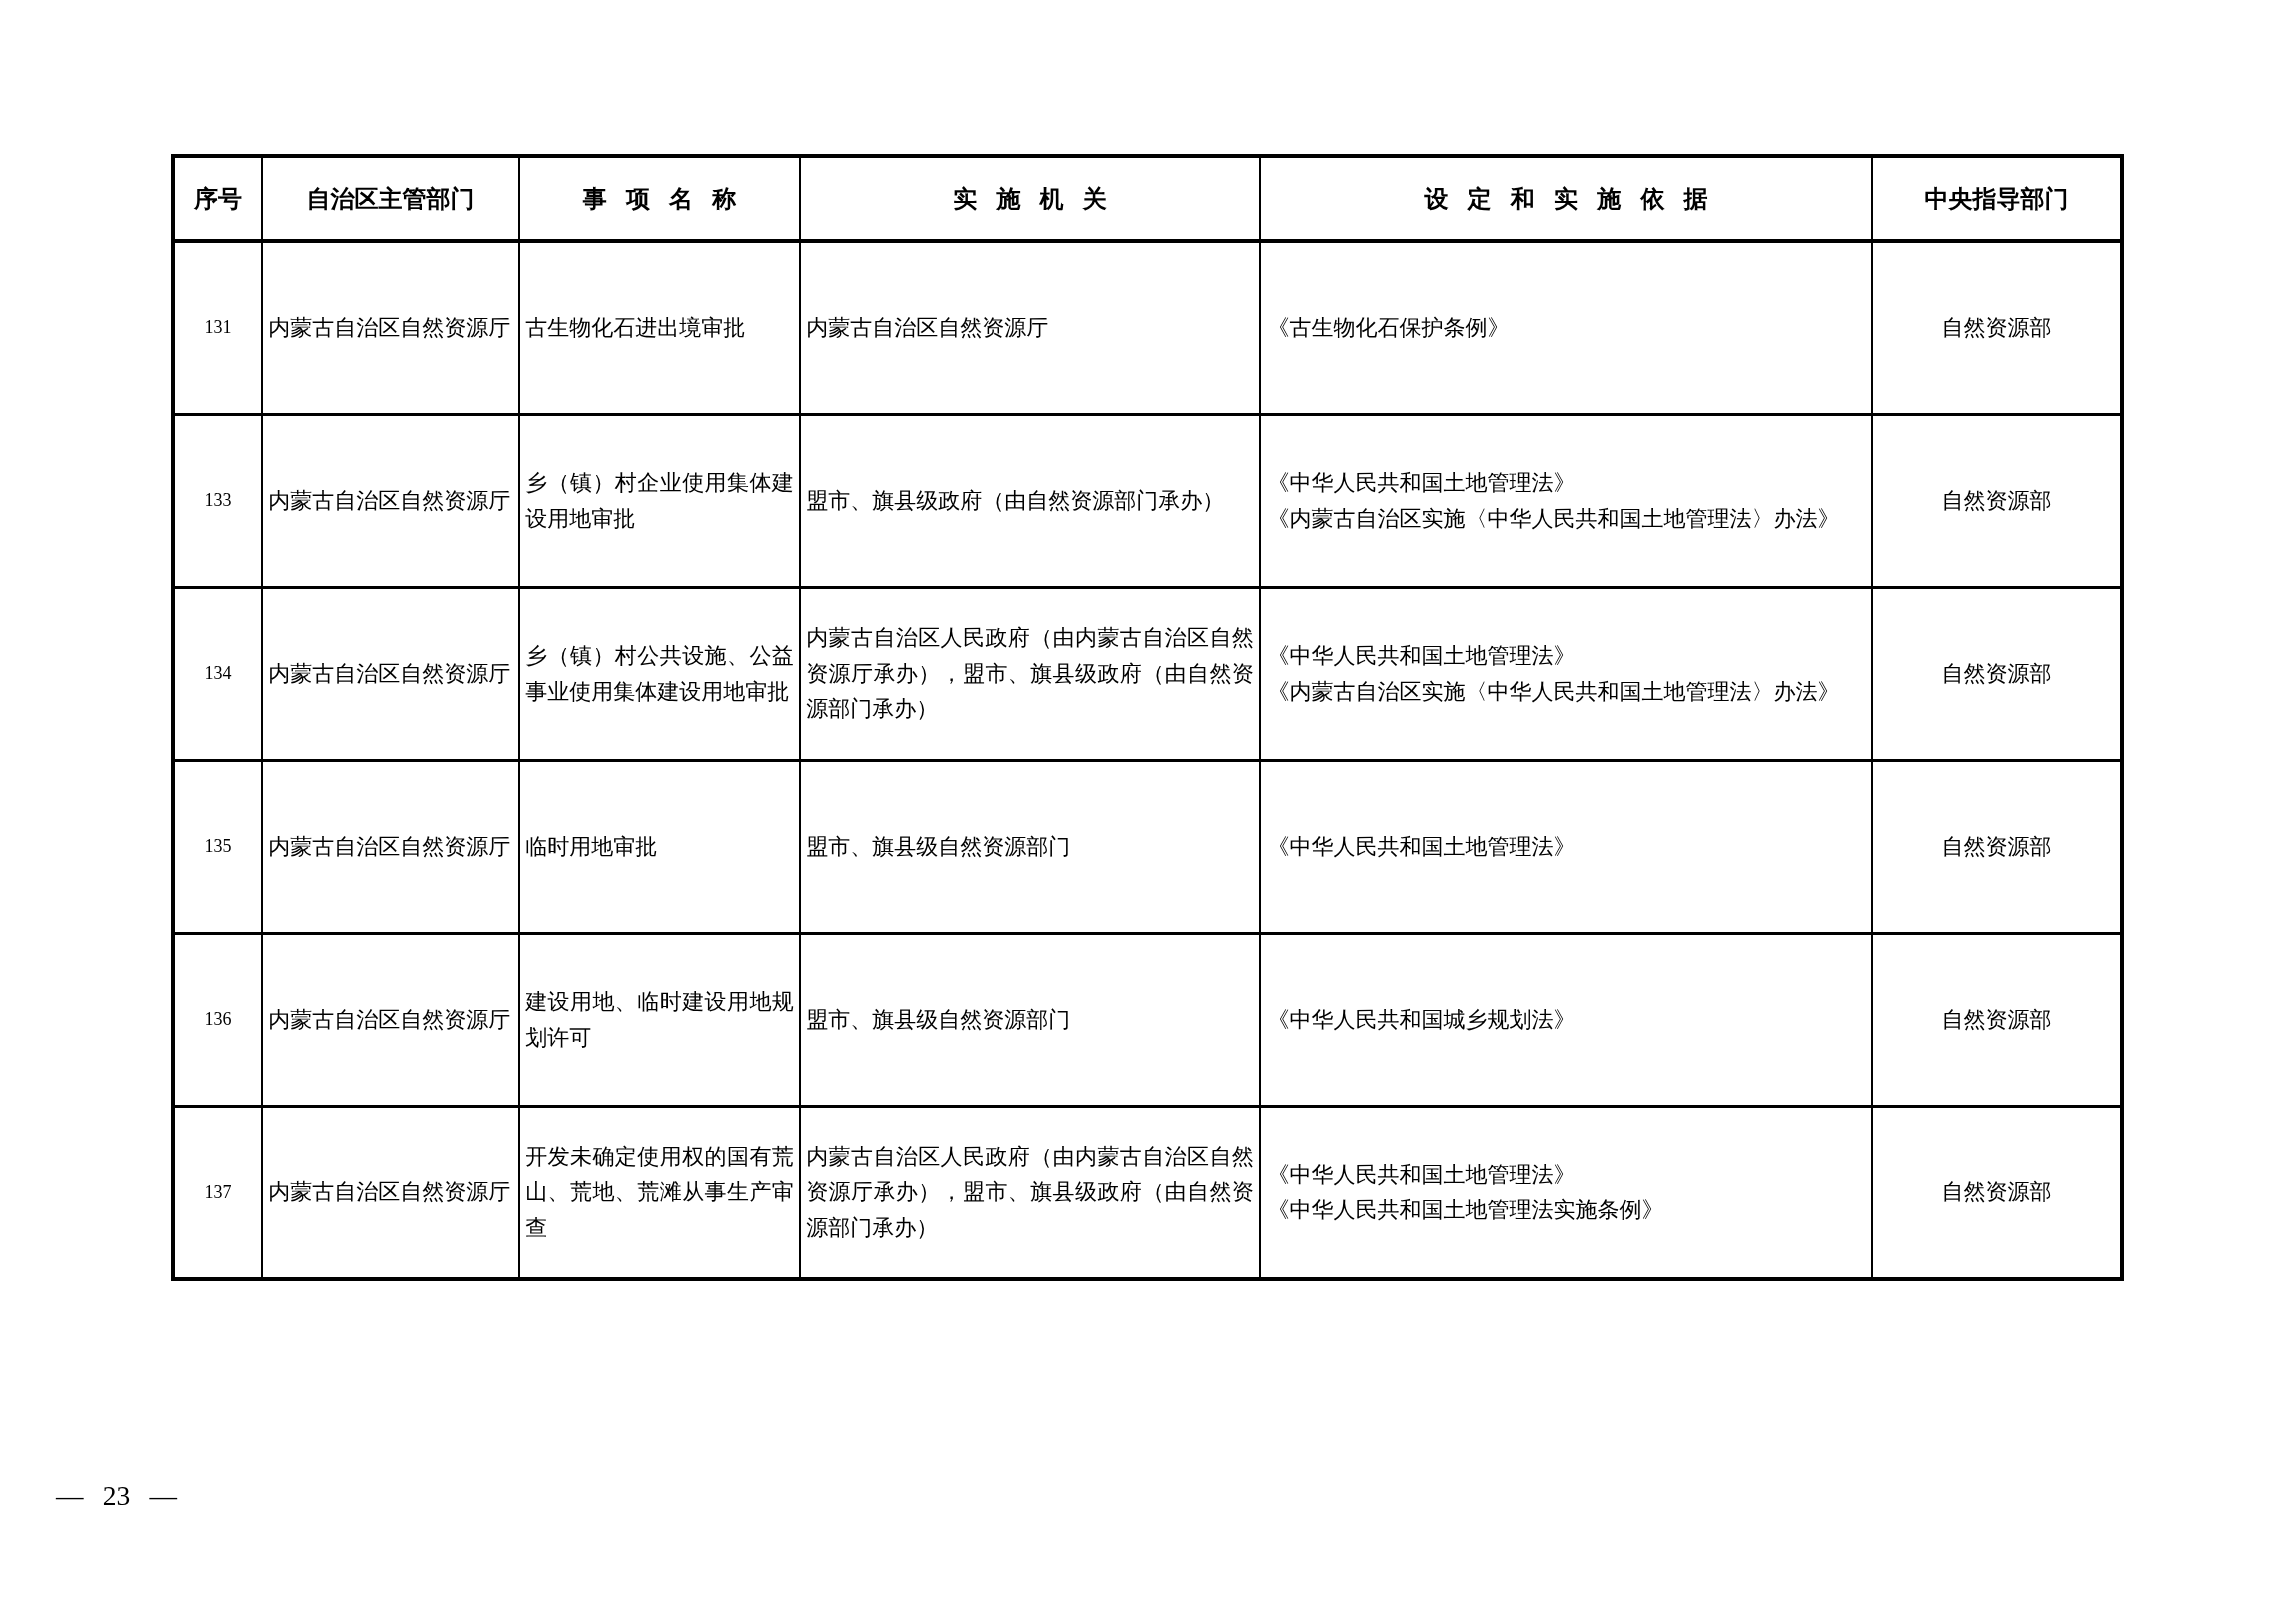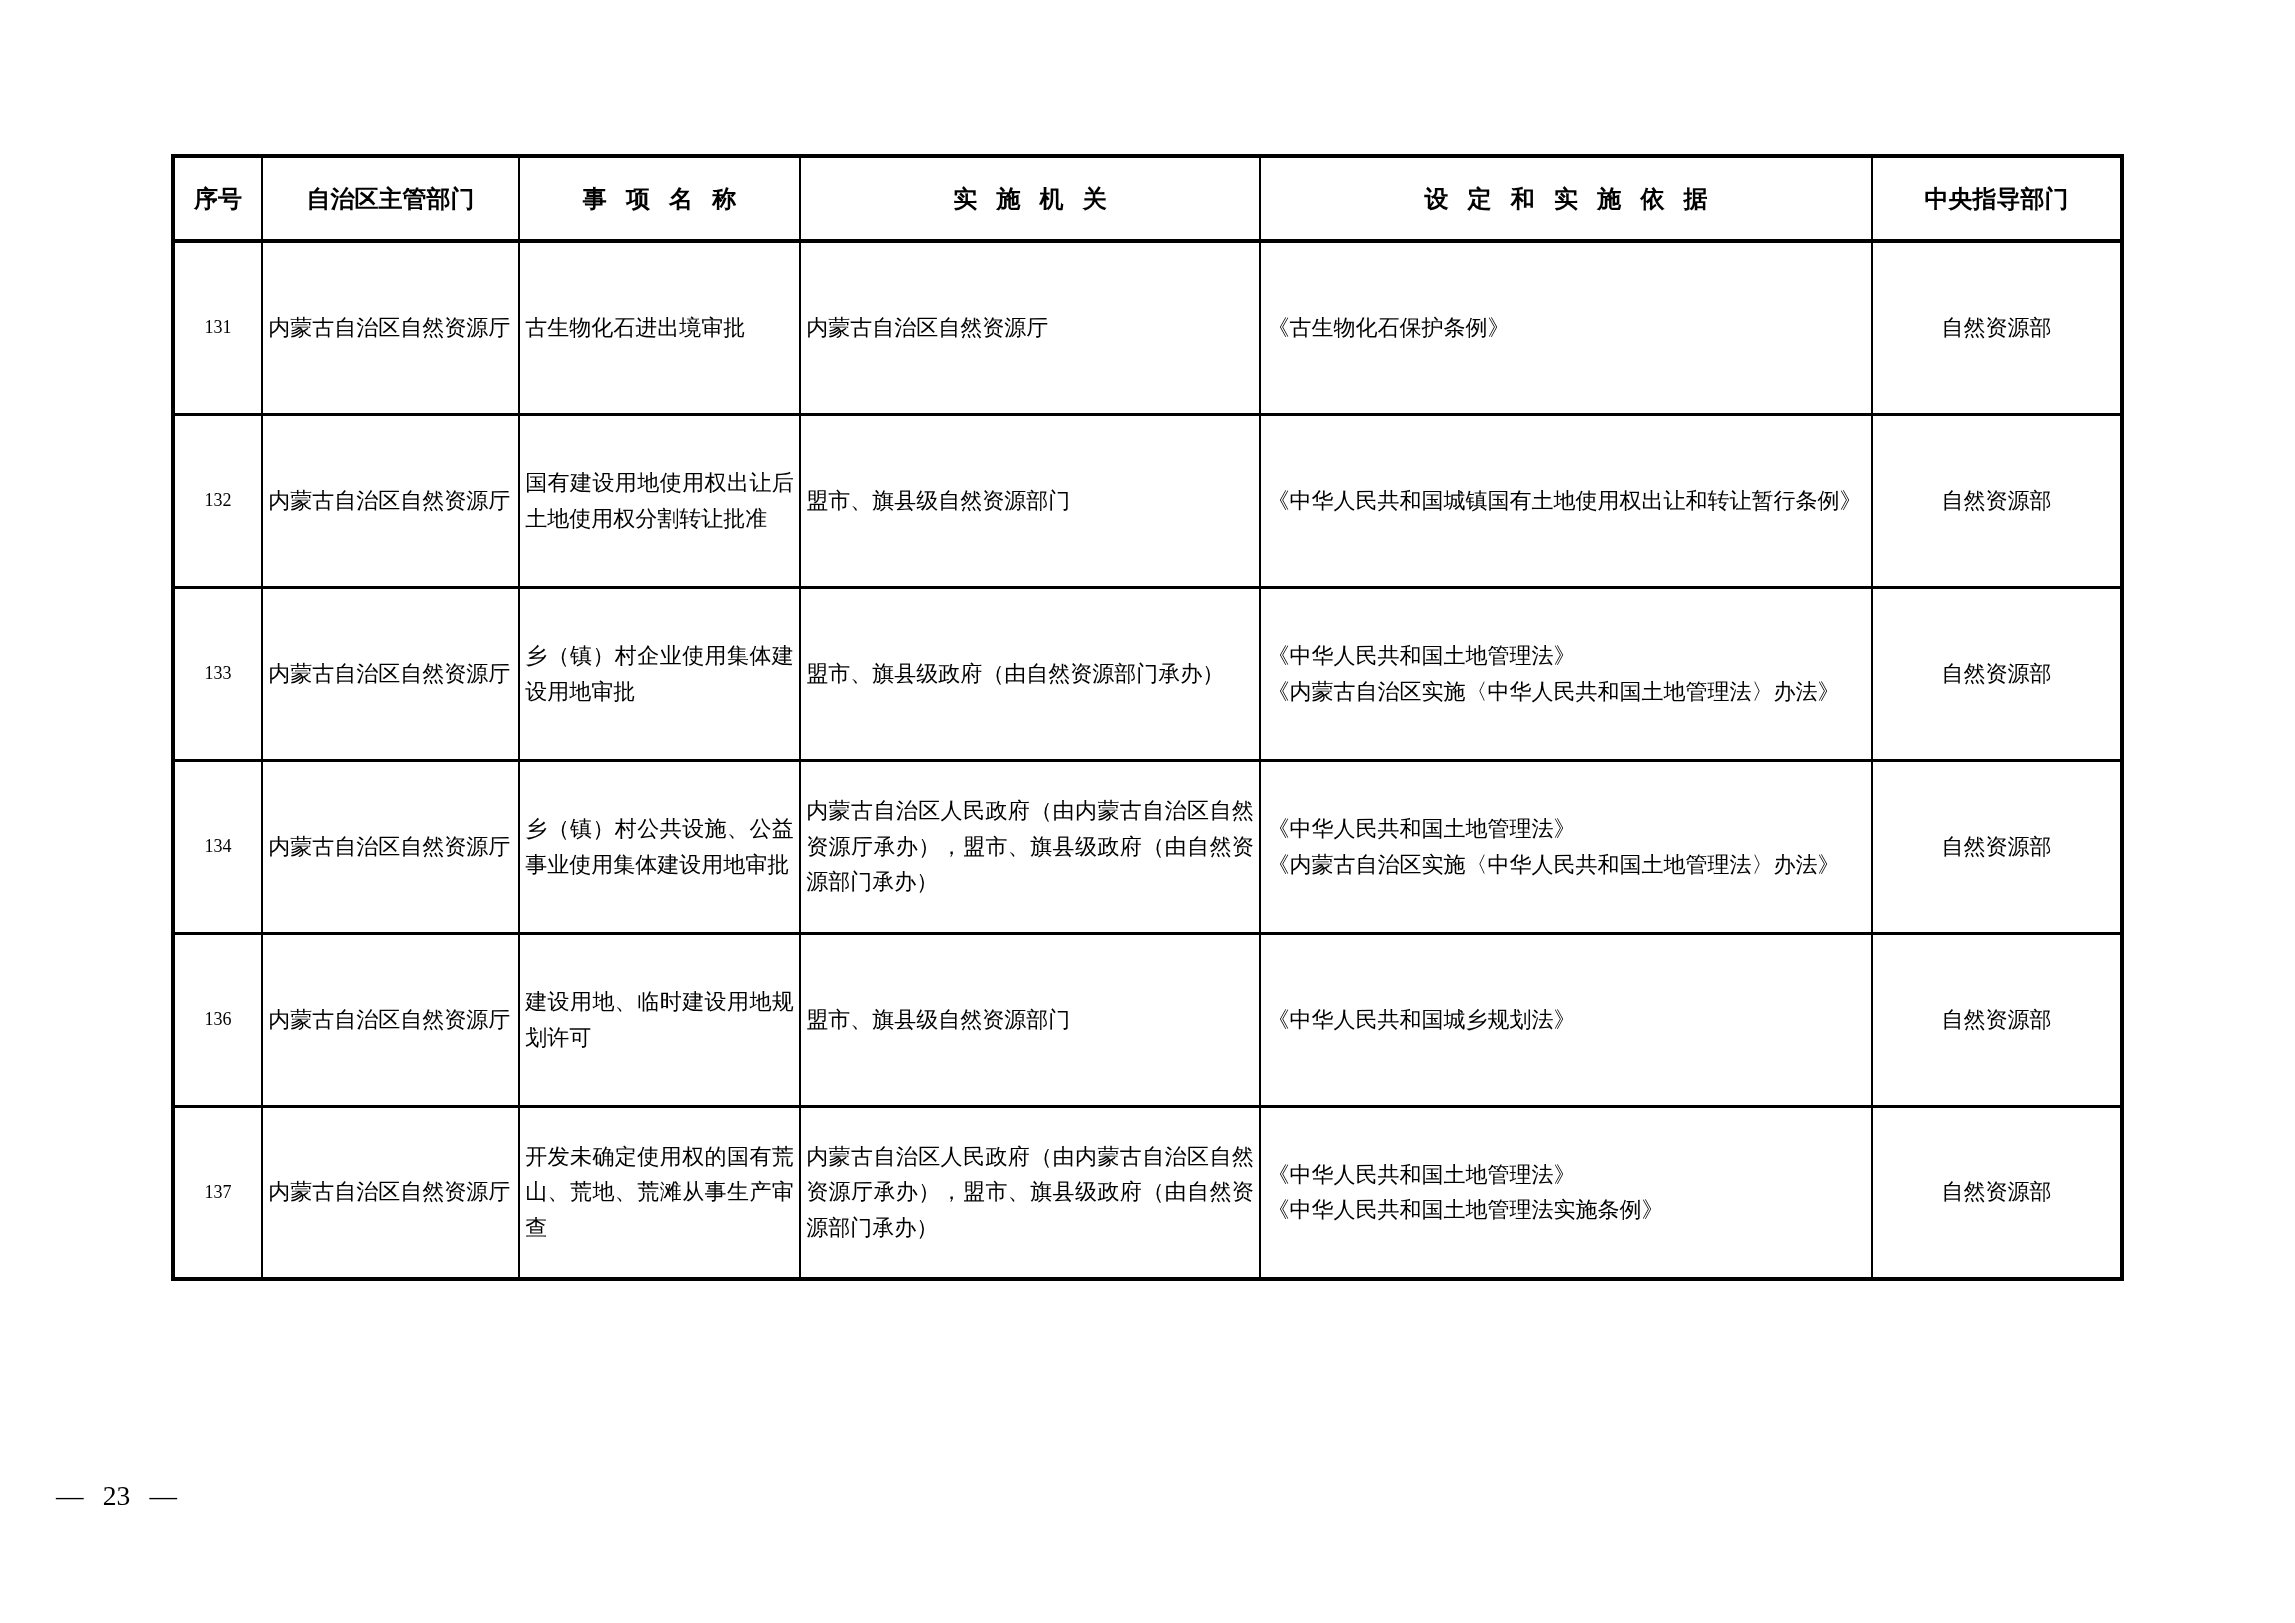--- a/index.html
+++ b/index.html
@@ -105,43 +105,43 @@
   <tbody>
     <tr>
       <td class="c-no">131</td>
       <td class="c-dept">内蒙古自治区自然资源厅</td>
       <td class="c-item">古生物化石进出境审批</td>
       <td class="c-agency">内蒙古自治区自然资源厅</td>
       <td class="c-basis">《古生物化石保护条例》</td>
       <td class="c-central">自然资源部</td>
     </tr>
     <tr>
-      <td class="c-no">132</td>
-      <td class="c-dept">内蒙古自治区自然资源厅</td>
-      <td class="c-item">国有建设用地使用权出让后土地使用权分割转让批准</td>
-      <td class="c-agency">盟市、旗县级自然资源部门</td>
-      <td class="c-basis">《中华人民共和国城镇国有土地使用权出让和转让暂行条例》</td>
-      <td class="c-central">自然资源部</td>
-    </tr>
-    <tr>
       <td class="c-no">133</td>
       <td class="c-dept">内蒙古自治区自然资源厅</td>
       <td class="c-item">乡（镇）村企业使用集体建设用地审批</td>
       <td class="c-agency">盟市、旗县级政府（由自然资源部门承办）</td>
       <td class="c-basis">《中华人民共和国土地管理法》
 《内蒙古自治区实施〈中华人民共和国土地管理法〉办法》</td>
       <td class="c-central">自然资源部</td>
     </tr>
     <tr>
       <td class="c-no">134</td>
       <td class="c-dept">内蒙古自治区自然资源厅</td>
       <td class="c-item">乡（镇）村公共设施、公益事业使用集体建设用地审批</td>
       <td class="c-agency">内蒙古自治区人民政府（由内蒙古自治区自然资源厅承办），盟市、旗县级政府（由自然资源部门承办）</td>
       <td class="c-basis">《中华人民共和国土地管理法》
 《内蒙古自治区实施〈中华人民共和国土地管理法〉办法》</td>
+      <td class="c-central">自然资源部</td>
+    </tr>
+    <tr>
+      <td class="c-no">135</td>
+      <td class="c-dept">内蒙古自治区自然资源厅</td>
+      <td class="c-item">临时用地审批</td>
+      <td class="c-agency">盟市、旗县级自然资源部门</td>
+      <td class="c-basis">《中华人民共和国土地管理法》</td>
       <td class="c-central">自然资源部</td>
     </tr>
     <tr>
       <td class="c-no">136</td>
       <td class="c-dept">内蒙古自治区自然资源厅</td>
       <td class="c-item">建设用地、临时建设用地规划许可</td>
       <td class="c-agency">盟市、旗县级自然资源部门</td>
       <td class="c-basis">《中华人民共和国城乡规划法》</td>
       <td class="c-central">自然资源部</td>
     </tr>

